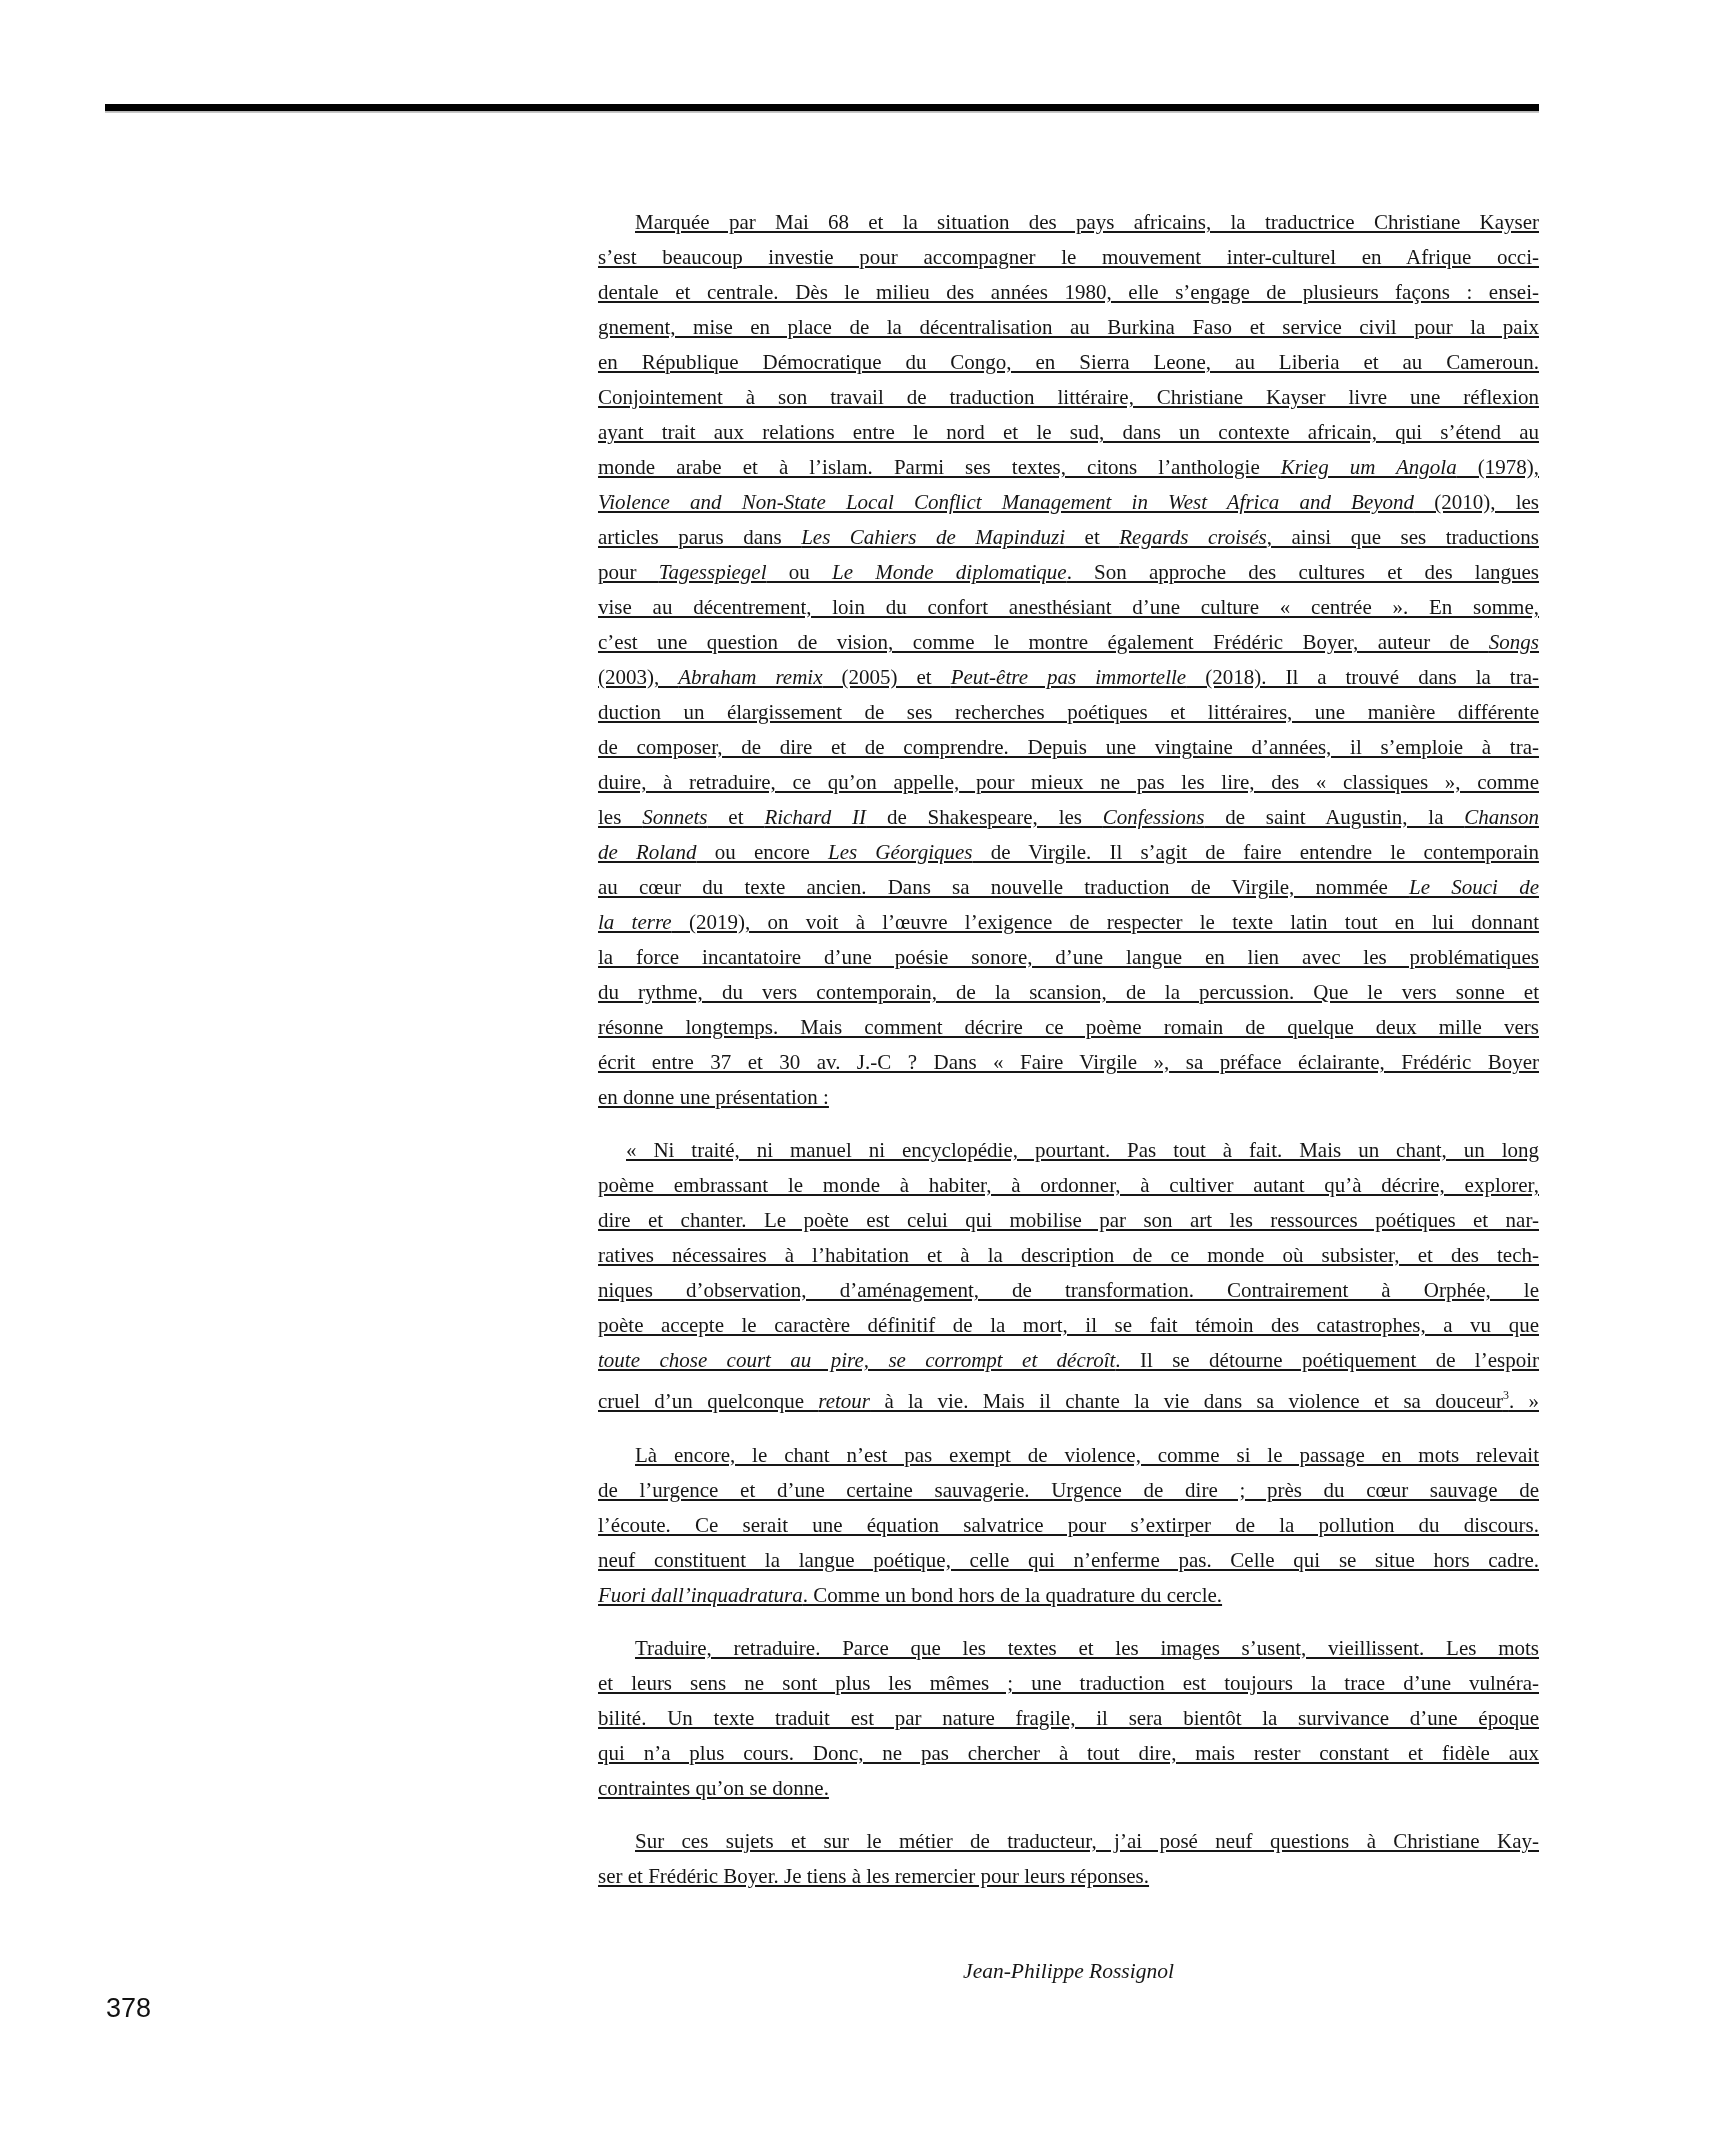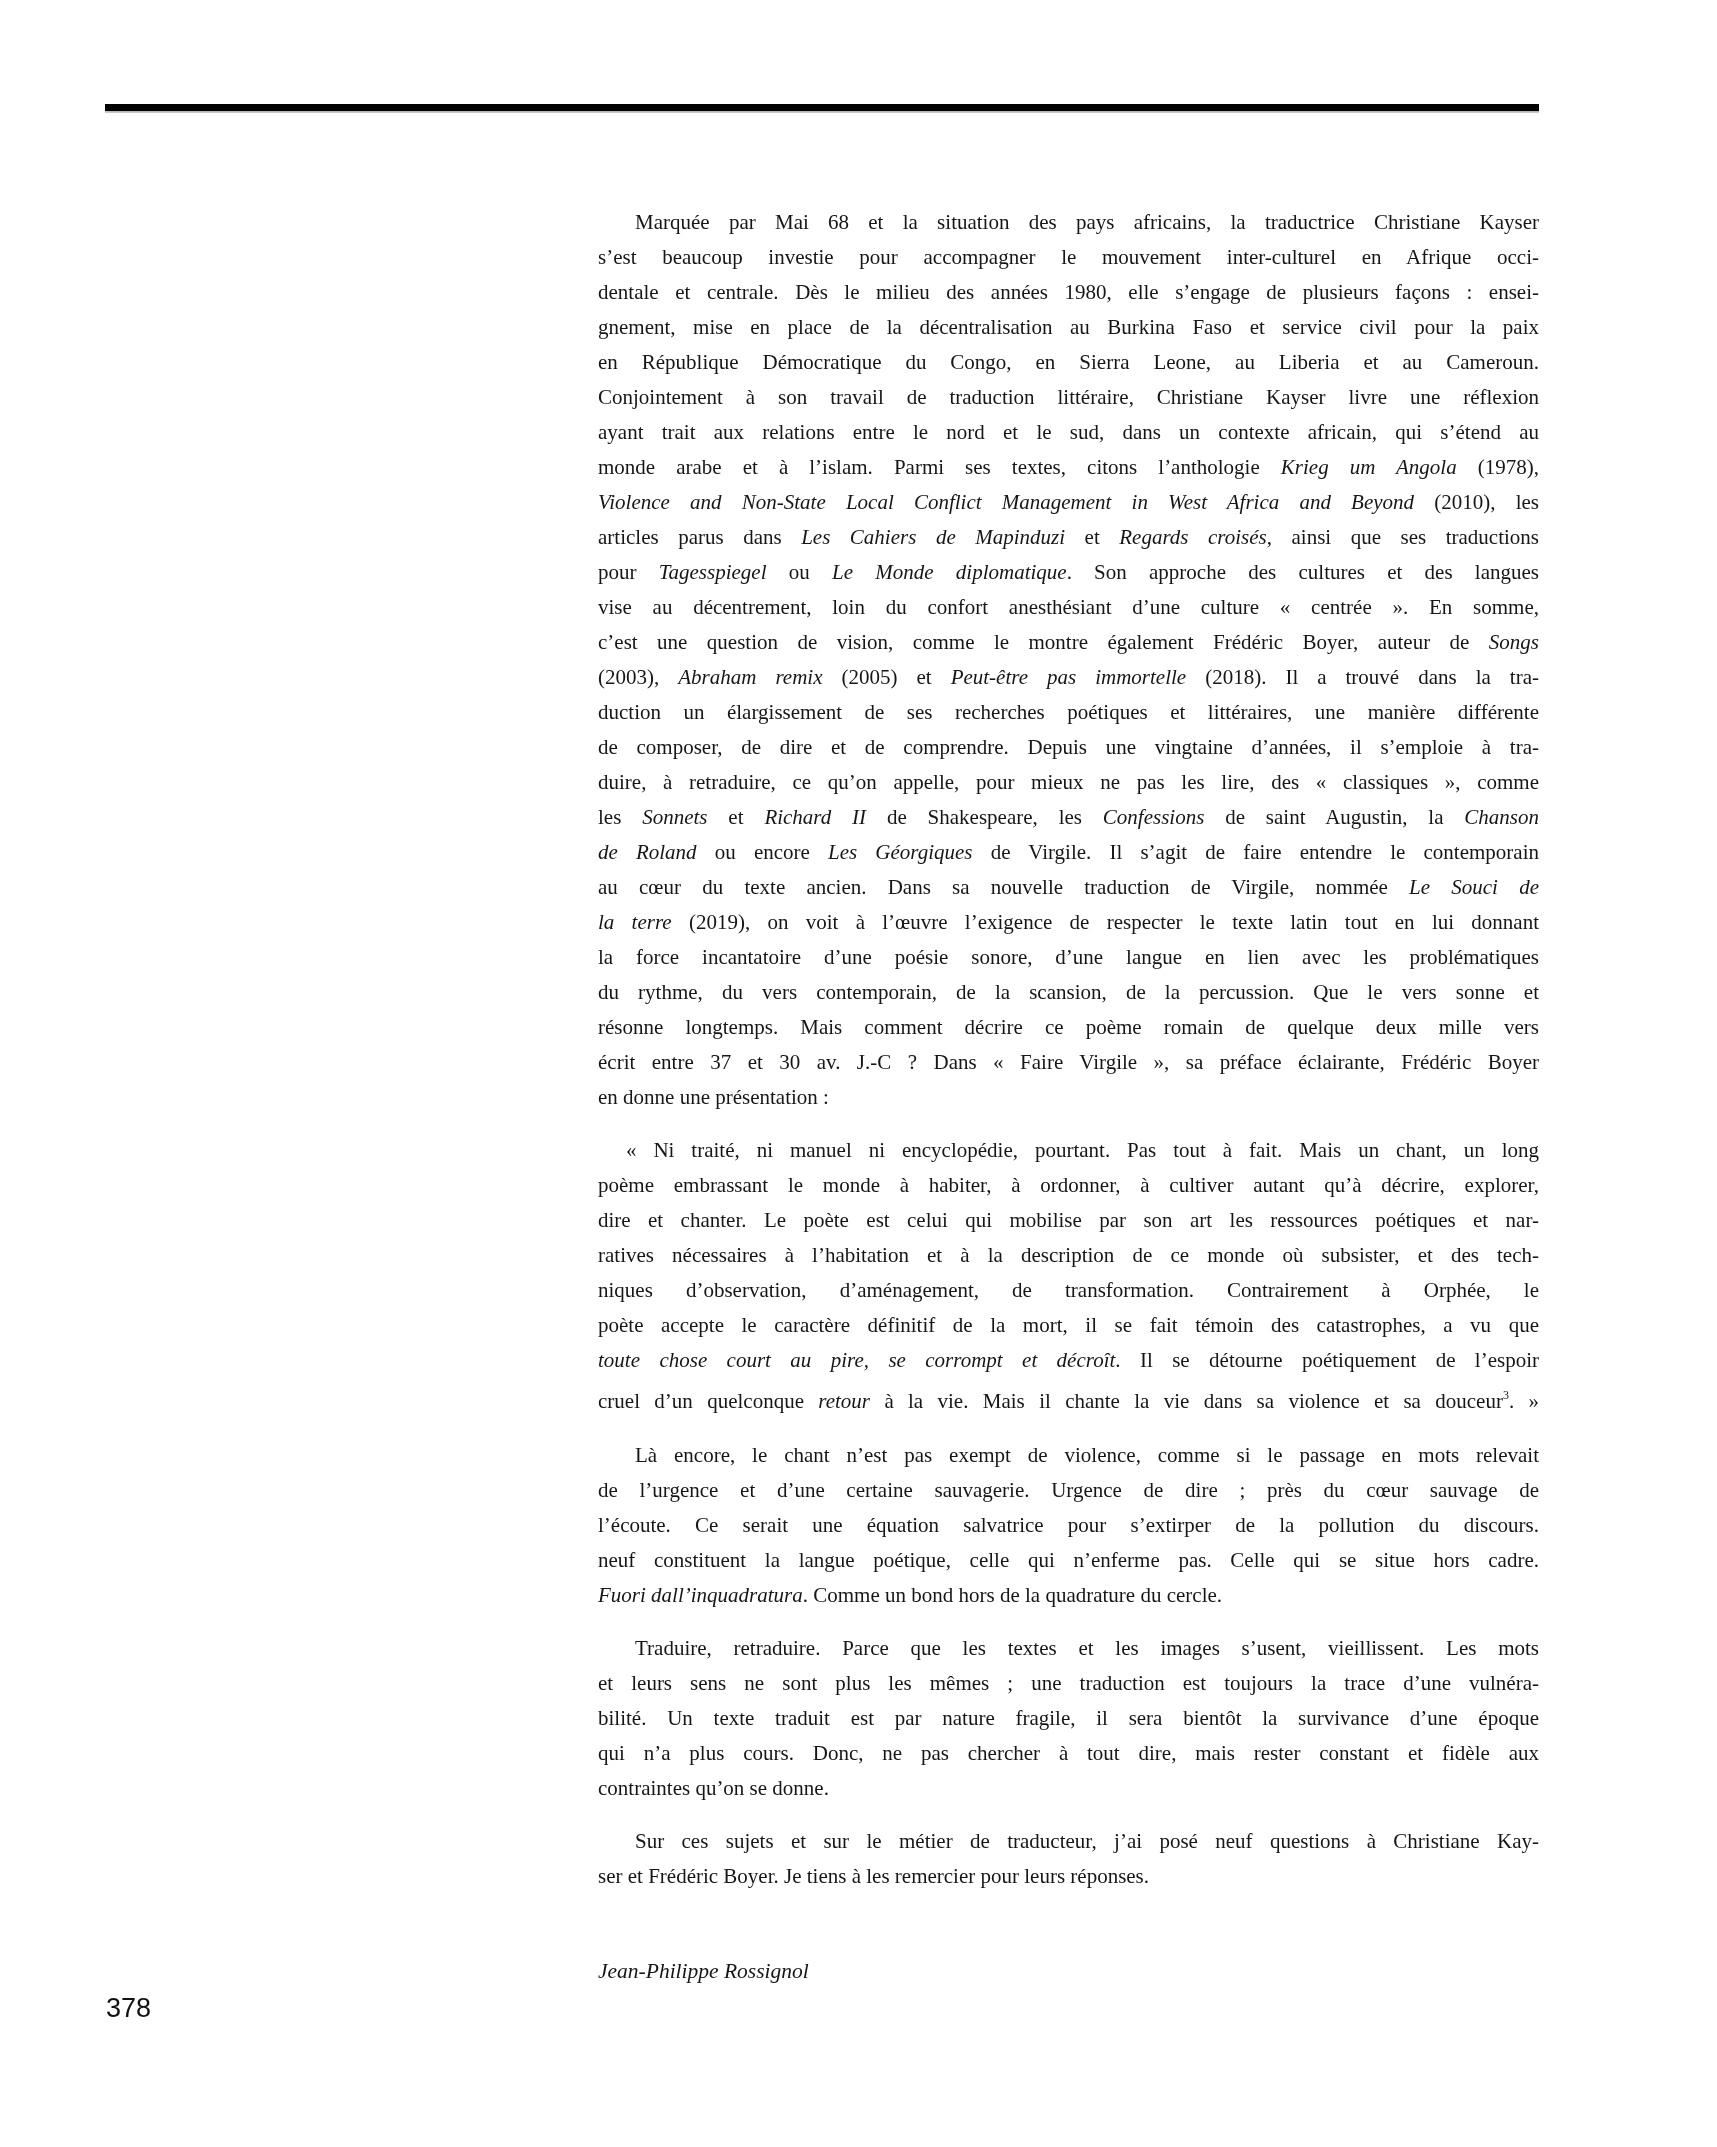--- a/index.html
+++ b/index.html
@@ -22,31 +22,32 @@
     position: absolute;
     left: 598px; top: 205px;
     width: 941px;
     font-size: 21px;
     line-height: 35px;
   }
   .para { margin: 0 0 18.3px 0; }
   .line {
     text-align: justify;
     text-align-last: justify;
+    text-decoration: underline;
   }
   .line.first { text-indent: 37px; }
   .quote .line.first { text-indent: 28px; }
   .line.last { text-align-last: left; }
   .seg-italic { font-style: italic; }
   .seg-sup { font-size: 12px; vertical-align: 9.1px; }
   .signature {
     position: absolute;
     left: 598px; top: 1954px;
     width: 941px;
-    text-align: left;
+    text-align: center;
     font-style: italic;
     font-size: 21.5px;
     line-height: 35px;
   }
   .pagenum {
     position: absolute;
     left: 106px; top: 1995px;
     font-family: "Liberation Sans", sans-serif;
     font-size: 27px;
     line-height: 1;

